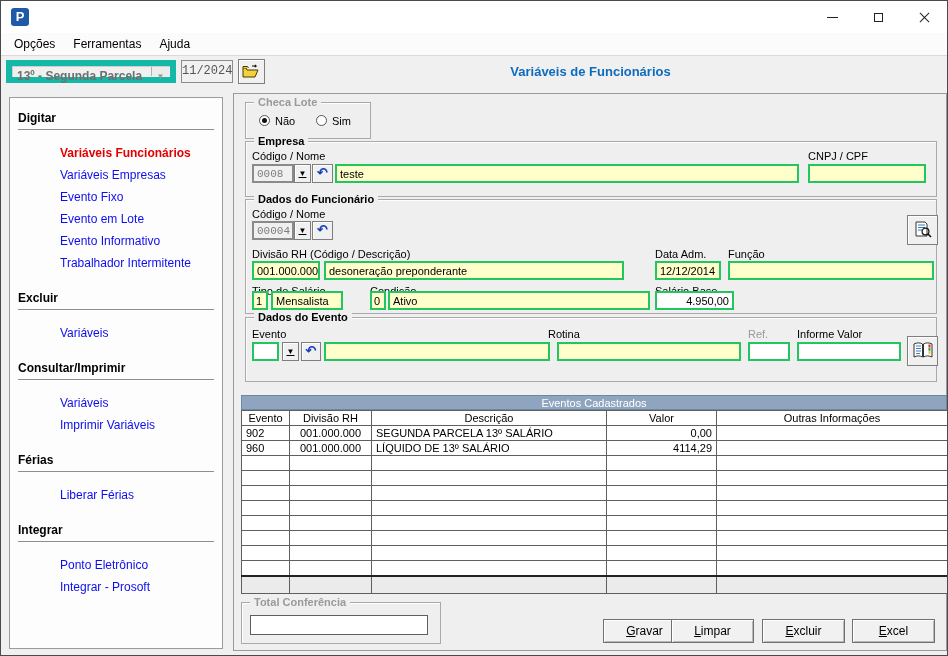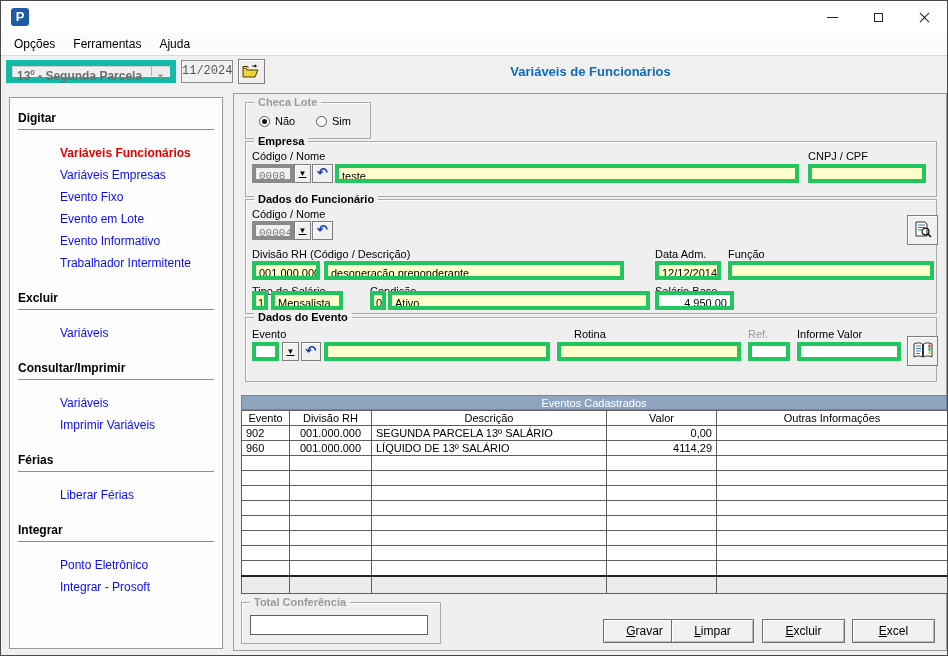--- a/index.html
+++ b/index.html
@@ -56,35 +56,35 @@
 
   
   .main { position:absolute; left:232px; top:92px; width:714px; height:558px; background:#efefef;
           border:1px solid #9b9b9b; }
   .group { position:absolute; border:1px solid #a9a9a9; box-shadow:inset 1px 1px 0 #fdfdfd; }
   .group-title { position:absolute; top:-7px; left:8px; background:#efefef; padding:0 4px;
           font-size:11px; font-weight:bold; color:#000; line-height:12px; }
   .group-title.dim { color:#9a9a9a; }
   .lbl { position:absolute; font-size:11px; color:#000; line-height:12px; white-space:nowrap; }
   .lbl.dim { color:#9a9a9a; }
-  .field { position:absolute; height:19px; border:4px solid #22c55e; background:#ffffcc;
+  .field { position:absolute; height:19px; border:2px solid #22c55e; background:#ffffcc;
            font-size:11px; color:#000; line-height:17px; padding:0 3px; white-space:nowrap; overflow:hidden; }
   .field.white { background:#ffffff; }
   .field.right { text-align:right; }
   .field.code-dis { background:#f0f0f0; color:#7d7d7d; border-color:#8a8a8a;
            font-family:"Liberation Mono", monospace; font-size:11px; }
   .mini-btn { position:absolute; height:19px; background:#f0f0f0; border:1px solid #7e7e7e;
            box-shadow:inset 1px 1px 0 #fff; text-align:center; font-size:8px; line-height:17px; color:#000; }
   .undo-glyph { color:#1a3fbf; font-size:13px; font-weight:bold; line-height:16px; }
   .big-btn { position:absolute; width:31px; height:30px; background:#f0f0f0; border:1px solid #7e7e7e;
            box-shadow:inset 1px 1px 0 #fff; display:flex; align-items:center; justify-content:center; }
   .dd-inner { text-decoration:underline; }
 
   
-  .radio-row { position:absolute; display:flex; align-items:flex-end; gap:5px; }
+  .radio-row { position:absolute; display:flex; align-items:flex-start; gap:5px; }
   .radio { width:11px; height:11px; border-radius:50%; border:1px solid #555; background:#fff; position:relative; }
   .radio.checked::after { content:""; position:absolute; left:2px; top:2px; width:5px; height:5px;
            border-radius:50%; background:#111; }
   .radio-lbl { font-size:11px; color:#000; }
 
   
   .tbl-wrap { position:absolute; left:7px; top:301px; width:706px; }
   .tbl-band { height:15px; background:#8fa5bf; color:#fff; font-size:11px; text-align:center;
               line-height:15px; border:1px solid #6f87a3; }
   table.ev { width:706px; border-collapse:collapse; table-layout:fixed; background:#fff; }
@@ -234,21 +234,21 @@
       <div class="field" style="left:6px; top:91px; width:16px; padding:0 2px;">1</div>
       <div class="field" style="left:25px; top:91px; width:72px;">Mensalista</div>
       <div class="field" style="left:124px; top:91px; width:16px; padding:0 2px;">0</div>
       <div class="field" style="left:142px; top:91px; width:262px;">Ativo</div>
       <div class="field white right" style="left:409px; top:91px; width:79px;">4.950,00</div>
     </div>
 
     <div class="group" style="left:11px; top:223px; width:692px; height:65px;">
       <div class="group-title">Dados do Evento</div>
       <div class="lbl" style="left:6px; top:10px;">Evento</div>
-      <div class="lbl" style="left:328px; top:10px;">Rotina</div>
+      <div class="lbl" style="left:302px; top:10px;">Rotina</div>
       <div class="lbl dim" style="left:502px; top:10px;">Ref.</div>
       <div class="lbl" style="left:551px; top:10px;">Informe Valor</div>
       <div class="field white" style="left:6px; top:24px; width:27px;"></div>
       <div class="mini-btn" style="left:36px; top:24px; width:17px;"><span class="dd-inner">▼</span></div>
       <div class="mini-btn" style="left:55px; top:24px; width:20px;"><span class="undo-glyph">↶</span></div>
       <div class="field" style="left:78px; top:24px; width:226px;"></div>
       <div class="field" style="left:311px; top:24px; width:184px;"></div>
       <div class="field white" style="left:502px; top:24px; width:42px;"></div>
       <div class="field white" style="left:551px; top:24px; width:104px;"></div>
       <div class="big-btn" style="left:661px; top:18px;">

